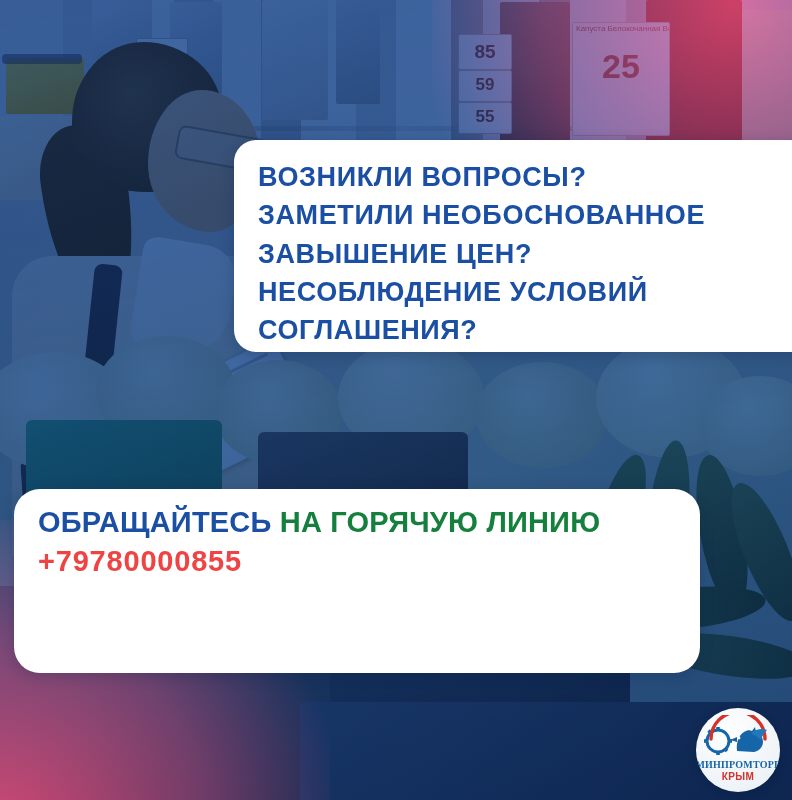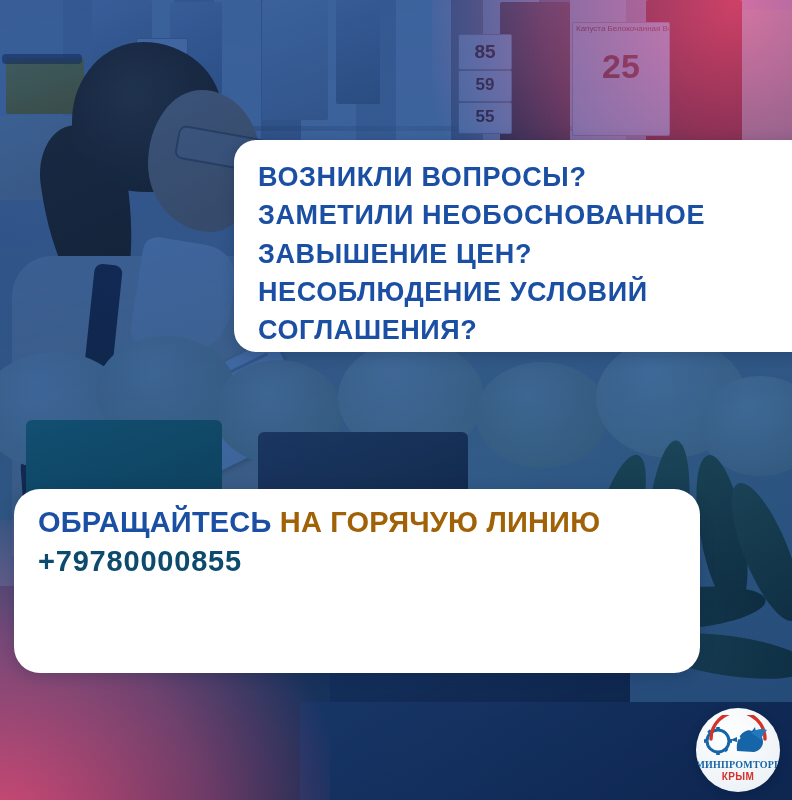--- a/index.html
+++ b/index.html
@@ -279,24 +279,24 @@
     margin: 0;
     color: #1a4fa3;
     font-family: "Liberation Sans", sans-serif;
     font-weight: bold;
     font-size: 29px;
     line-height: 1.33;
     letter-spacing: .2px;
     text-transform: uppercase;
     white-space: nowrap;
   }
-  .hotline-accent { color: #a16207; }
+  .hotline-accent { color: #15803d; }
   .hotline-phone {
     margin: 0;
-    color: #0c4a6e;
+    color: #ef4444;
     font-family: "Liberation Sans", sans-serif;
     font-weight: bold;
     font-size: 29px;
     line-height: 1.33;
     letter-spacing: .8px;
   }
 
   
   .logo-badge {
     position: absolute;

